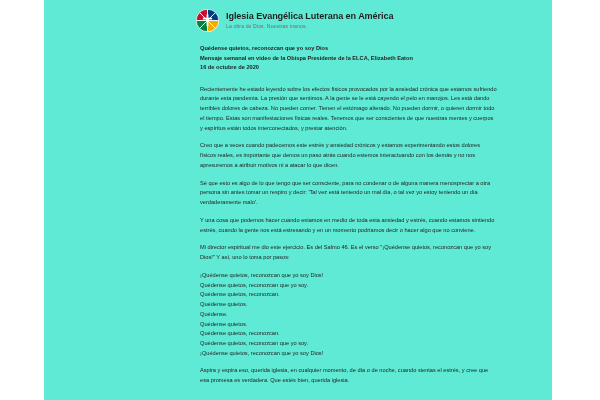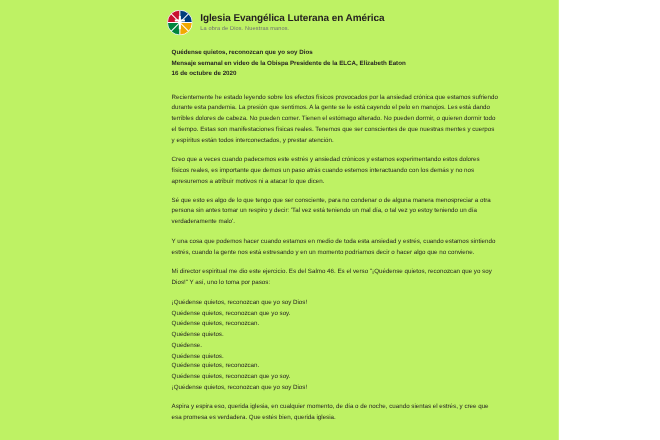--- a/index.html
+++ b/index.html
@@ -11,21 +11,22 @@
     height: 400px;
     background: #ffffff;
     font-family: "Liberation Sans", sans-serif;
     color: #231f20;
     overflow: hidden;
   }
   .page {
     position: relative;
     width: 508px;
     height: 400px;
-    background: #bef264;
+    background: #5eead4;
+    margin-left: 44px;
   }
   
   .letterhead {
     position: absolute;
     left: 152px;
     top: 9px;
     display: flex;
     align-items: center;
     gap: 7px;
   }

